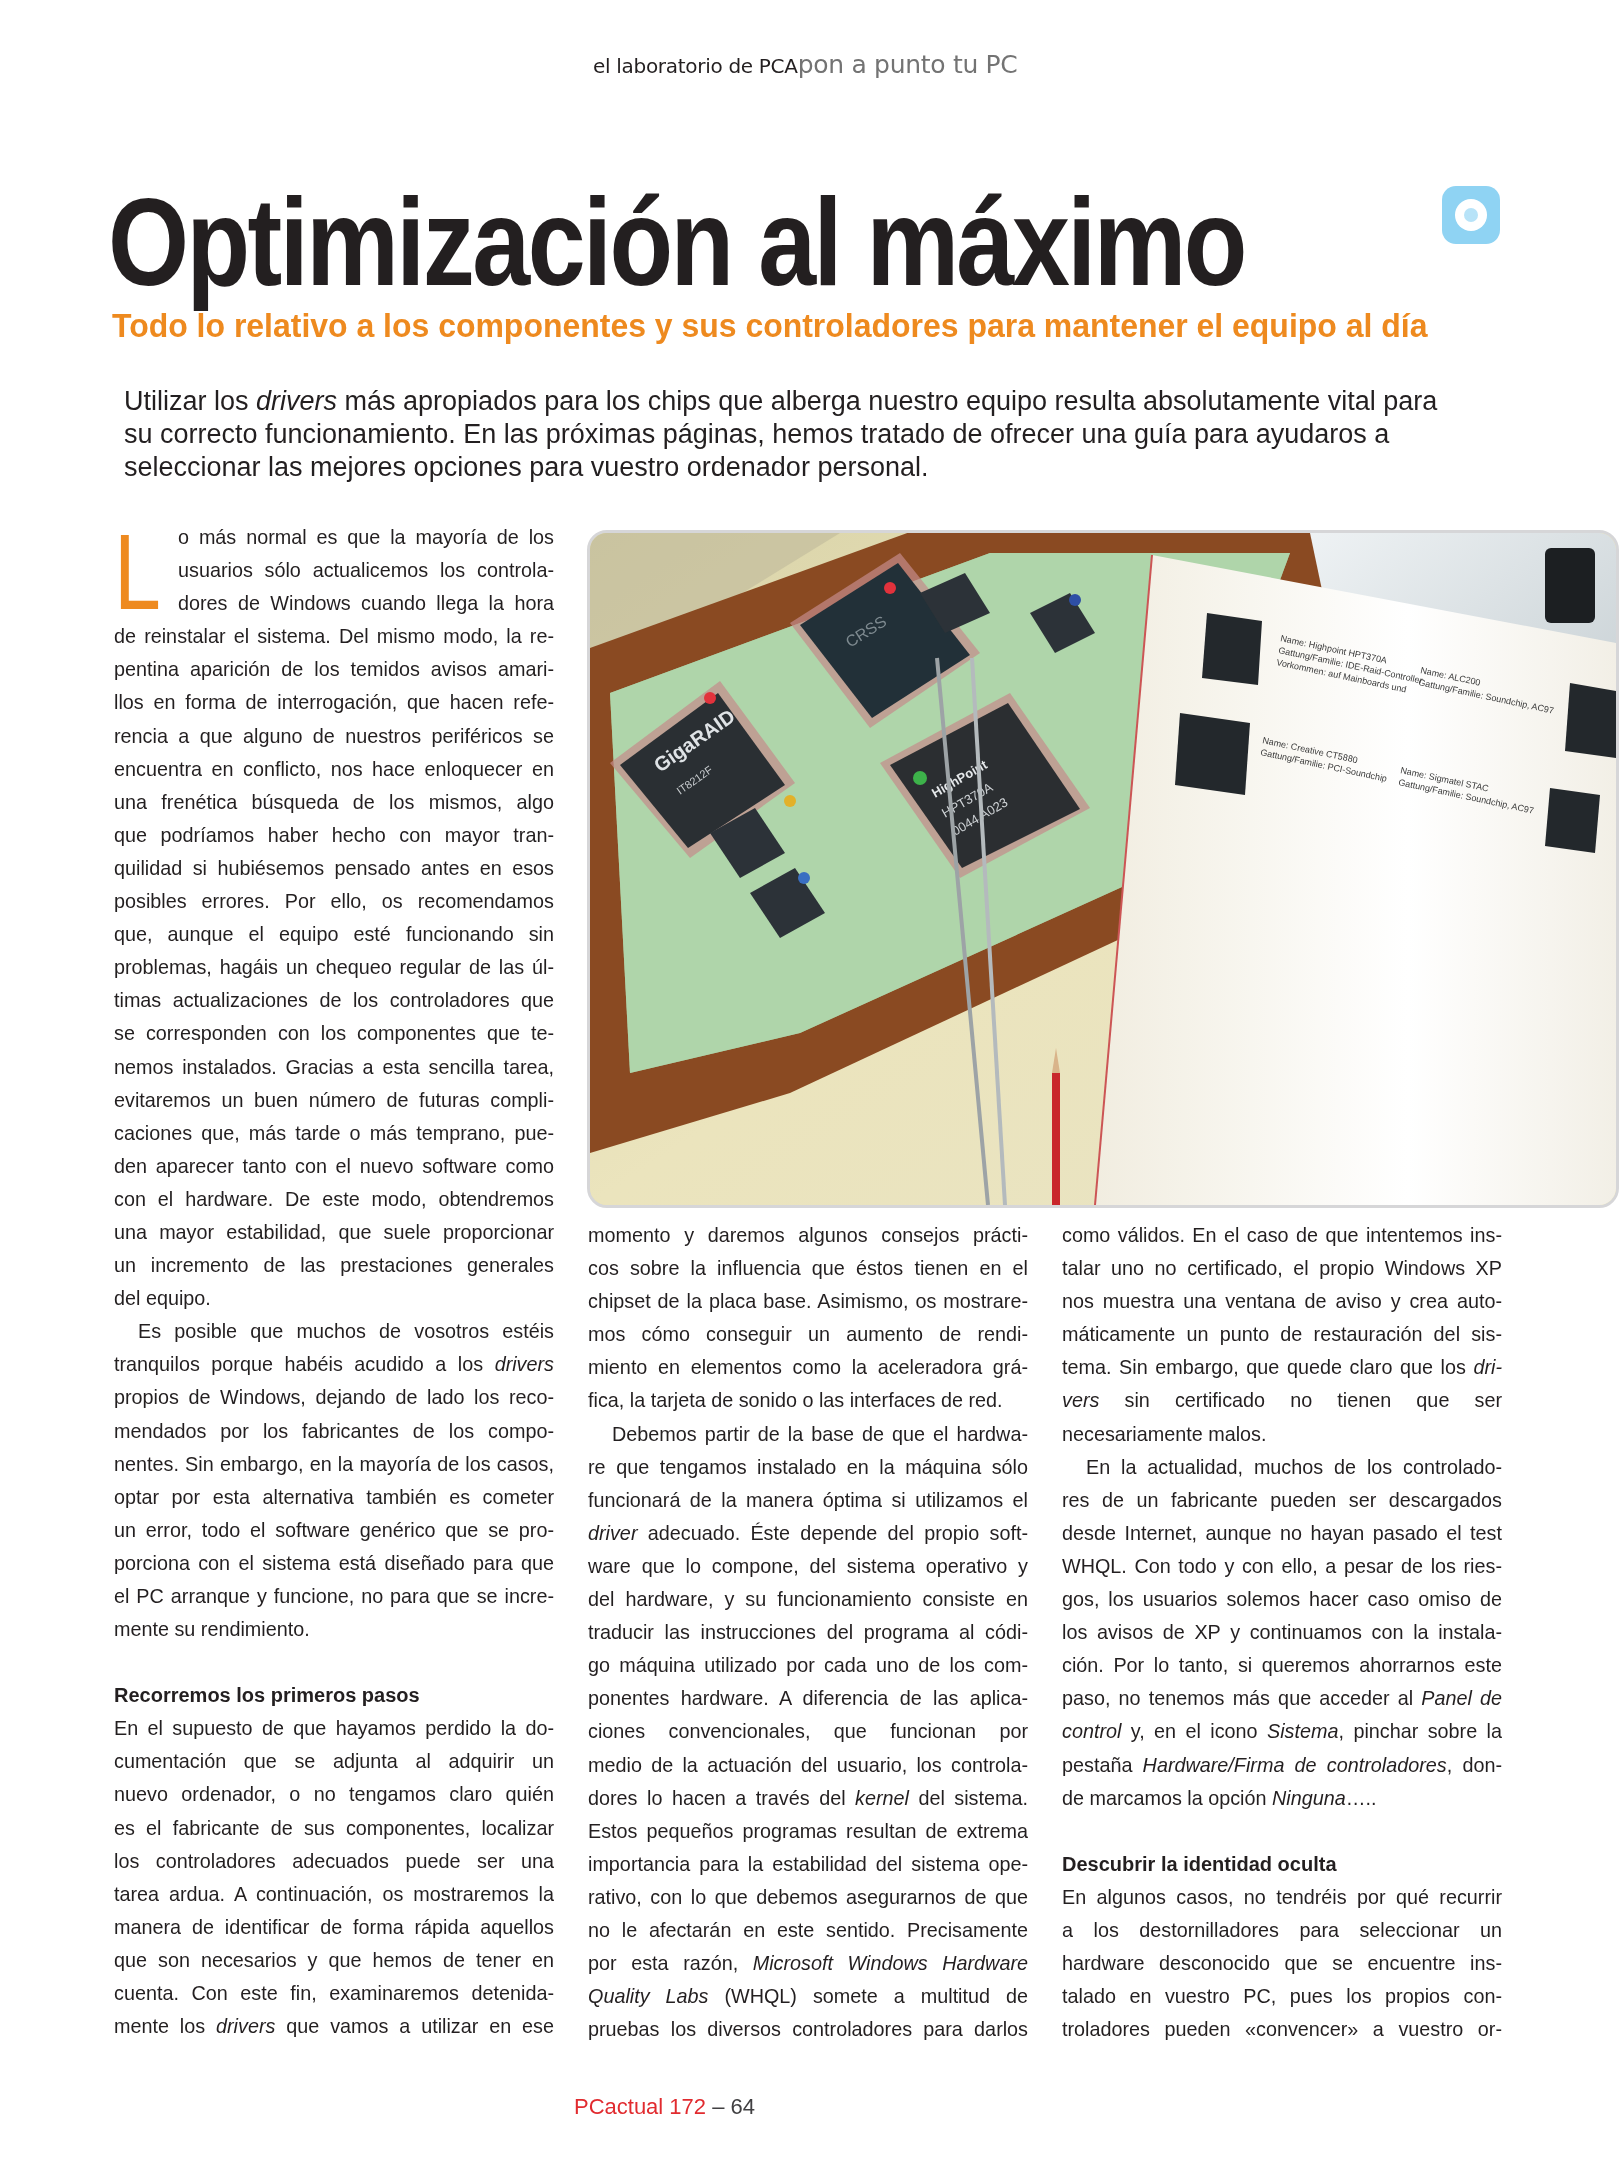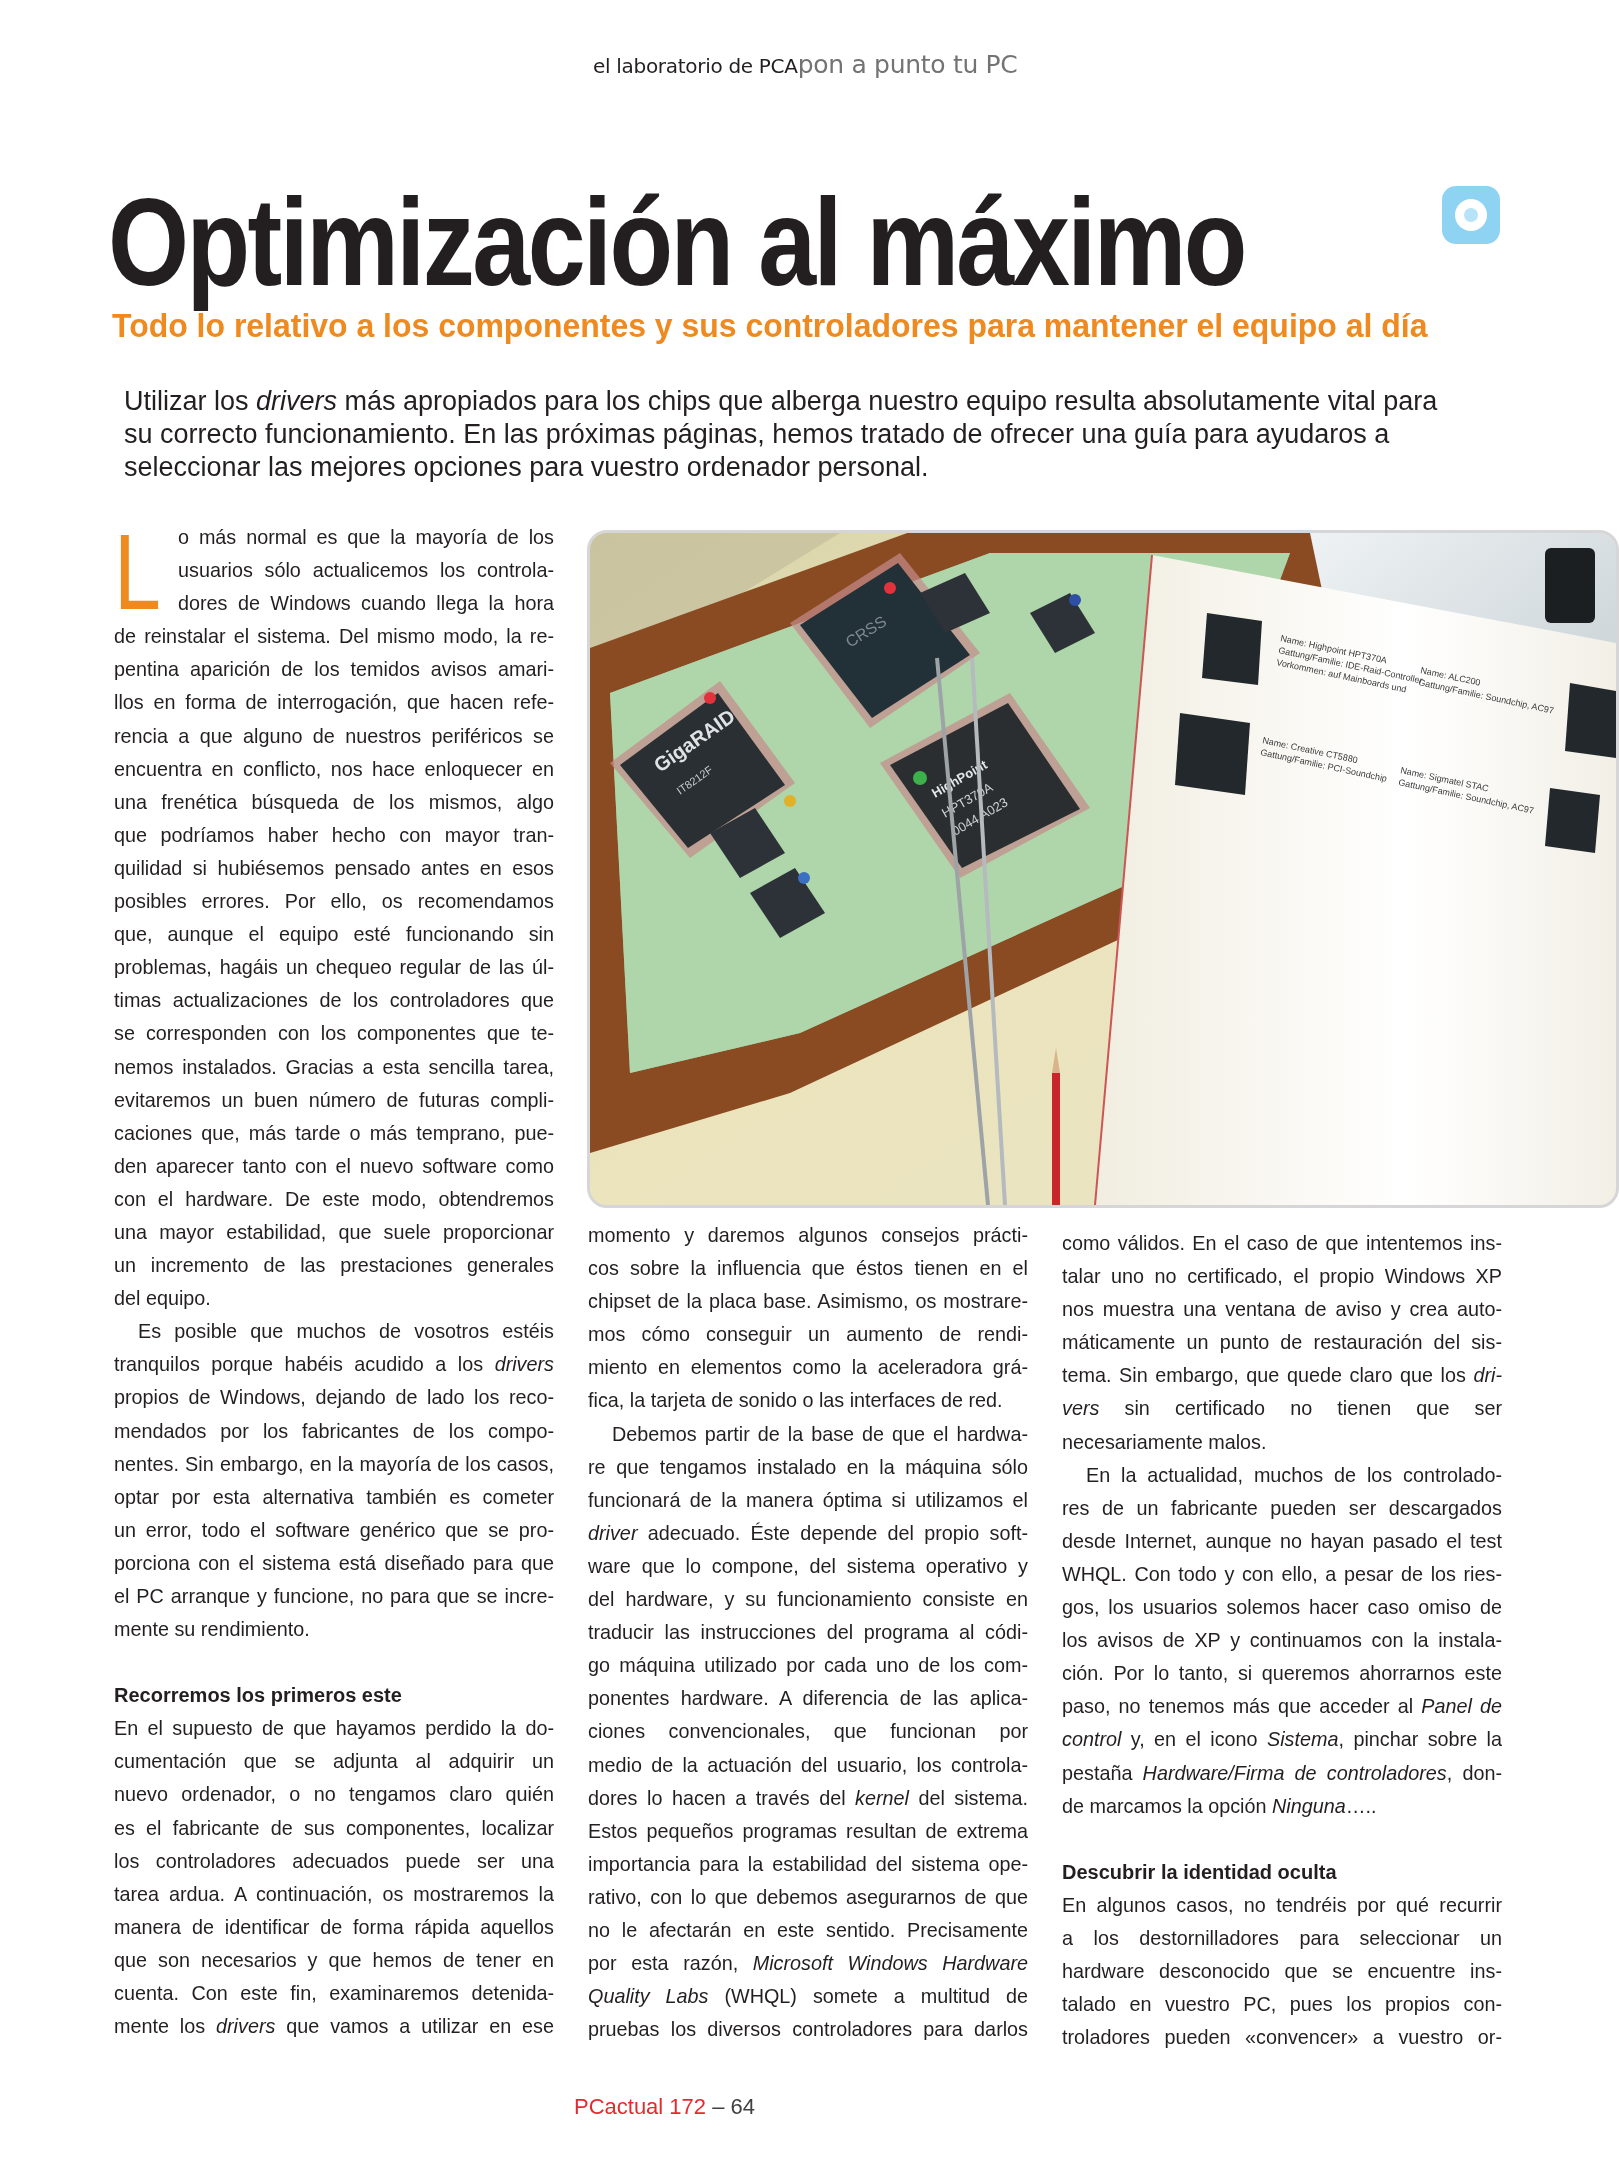--- a/index.html
+++ b/index.html
@@ -108,21 +108,21 @@
   .col h3 {
     margin: 0;
     font-size: 20px;
     font-weight: bold;
     line-height: 33.1px;
   }
   .col .gap { height: 33px; }
 
   .col1 { left: 114px; top: 521px; width: 440px; }
   .col2 { left: 588px; top: 1219px; width: 440px; }
-  .col3 { left: 1062px; top: 1219px; width: 440px; margin-top: 8px; }
+  .col3 { left: 1062px; top: 1219px; width: 440px; }
 
   .dropcap-row { position: relative; }
   .dropcap {
     position: absolute;
     left: 0;
     top: 6px;
     font-family: "Liberation Sans", sans-serif;
     font-size: 108px;
     line-height: 90px;
     color: #ee8a1f;
@@ -216,21 +216,21 @@
   <span class="line">propios de Windows, dejando de lado los reco-</span>
   <span class="line">mendados por los fabricantes de los compo-</span>
   <span class="line">nentes. Sin embargo, en la mayoría de los casos,</span>
   <span class="line">optar por esta alternativa también es cometer</span>
   <span class="line">un error, todo el software genérico que se pro-</span>
   <span class="line">porciona con el sistema está diseñado para que</span>
   <span class="line">el PC arranque y funcione, no para que se incre-</span>
   <span class="line last">mente su rendimiento.</span>
 
   <div class="gap"></div>
-  <h3>Recorremos los primeros este</h3>
+  <h3>Recorremos los primeros pasos</h3>
   <span class="line">En el supuesto de que hayamos perdido la do-</span>
   <span class="line">cumentación que se adjunta al adquirir un</span>
   <span class="line">nuevo ordenador, o no tengamos claro quién</span>
   <span class="line">es el fabricante de sus componentes, localizar</span>
   <span class="line">los controladores adecuados puede ser una</span>
   <span class="line">tarea ardua. A continuación, os mostraremos la</span>
   <span class="line">manera de identificar de forma rápida aquellos</span>
   <span class="line">que son necesarios y que hemos de tener en</span>
   <span class="line">cuenta. Con este fin, examinaremos detenida-</span>
   <span class="line"><span>mente los </span><em>drivers</em><span> que vamos a utilizar en ese</span></span>

